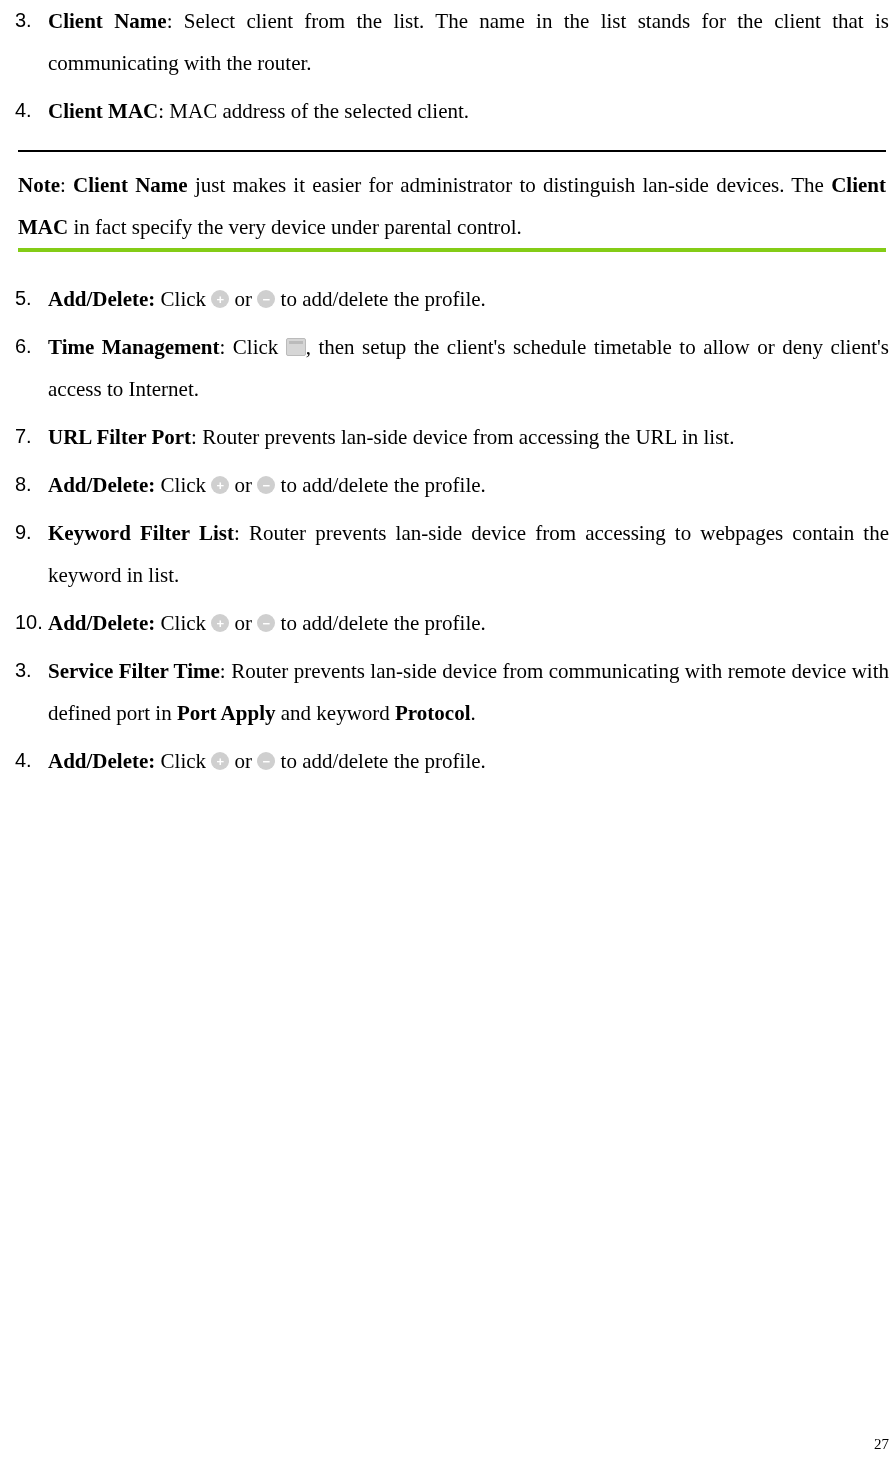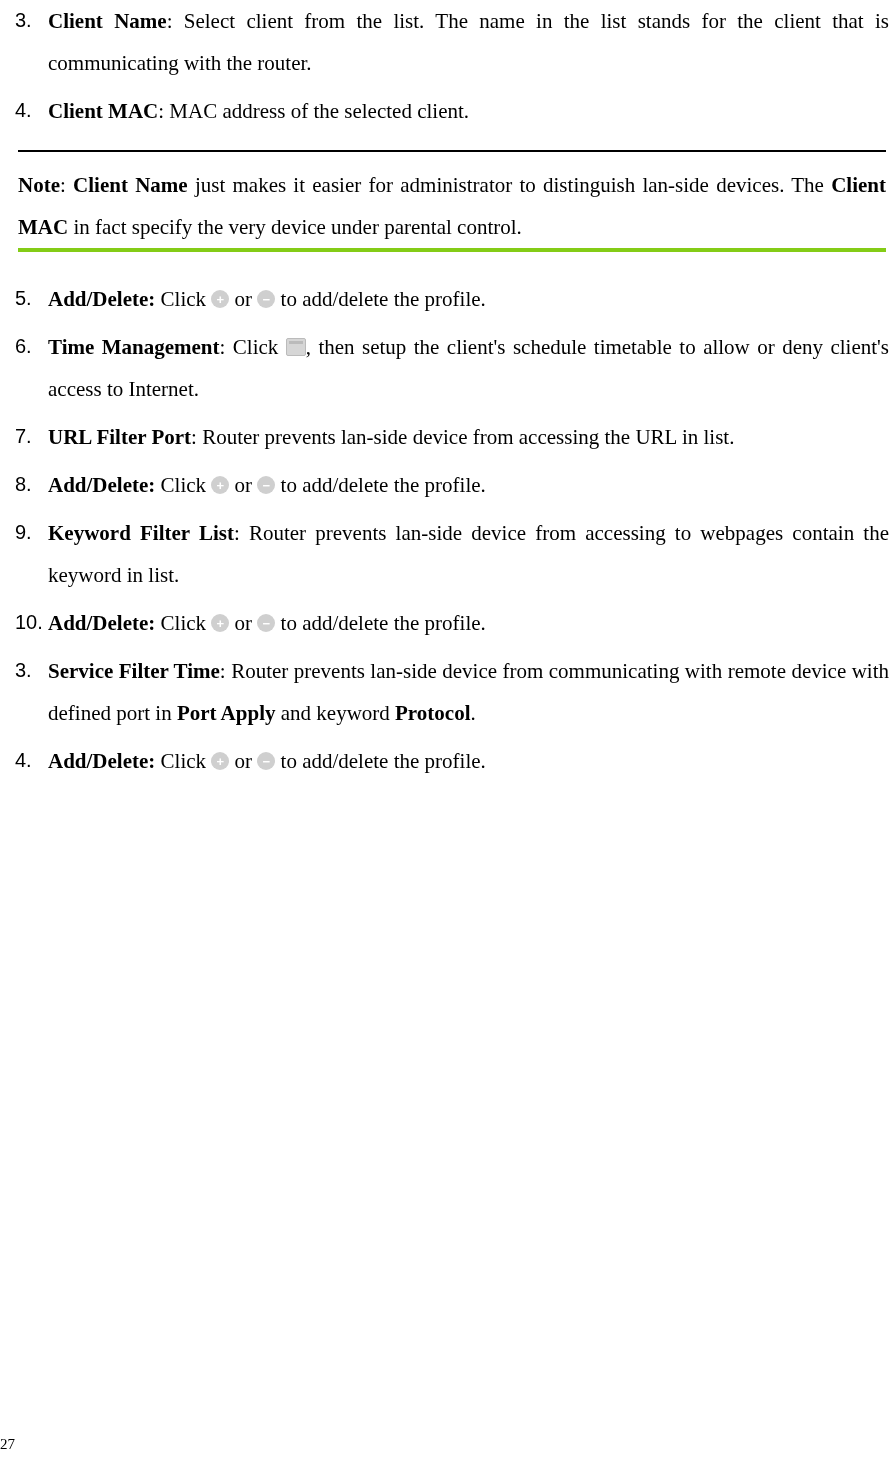--- a/index.html
+++ b/index.html
@@ -61,21 +61,21 @@
       content: "";
       position: absolute;
       top: 2px; left: 2px; right: 2px;
       height: 3px;
       background: #bbb;
     }
     .pageno {
       position: absolute;
       bottom: 10px;
       left: 0; right: 0;
-      text-align: left;
+      text-align: right;
       font-size: 15px;
     }
     .jspread { text-align: justify; text-justify: inter-word; }
     b { font-weight: bold; }
   </style>
 </head>
 <body>
 
 <div class="page">
 

